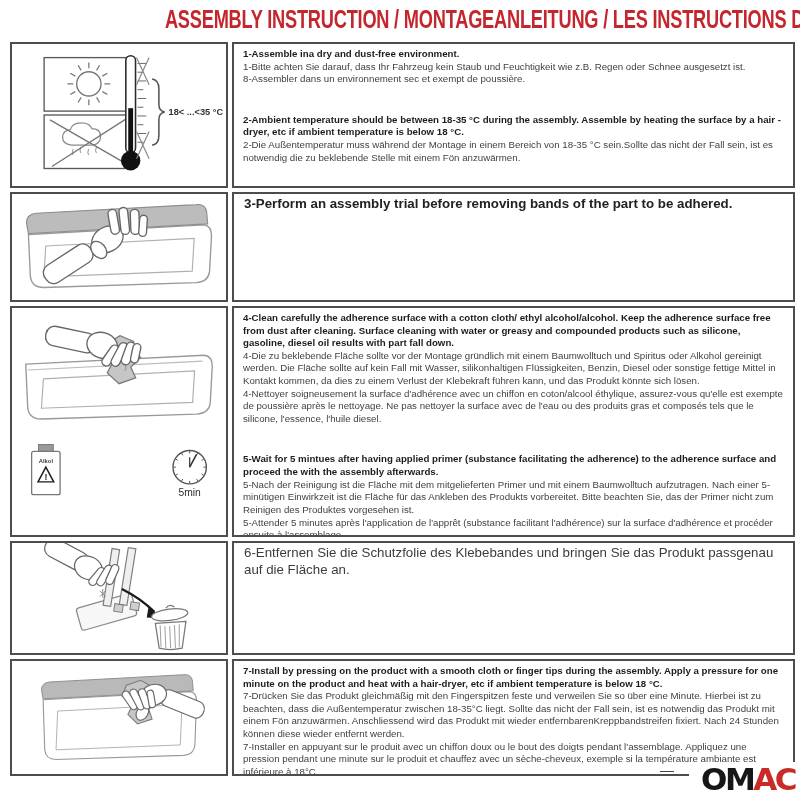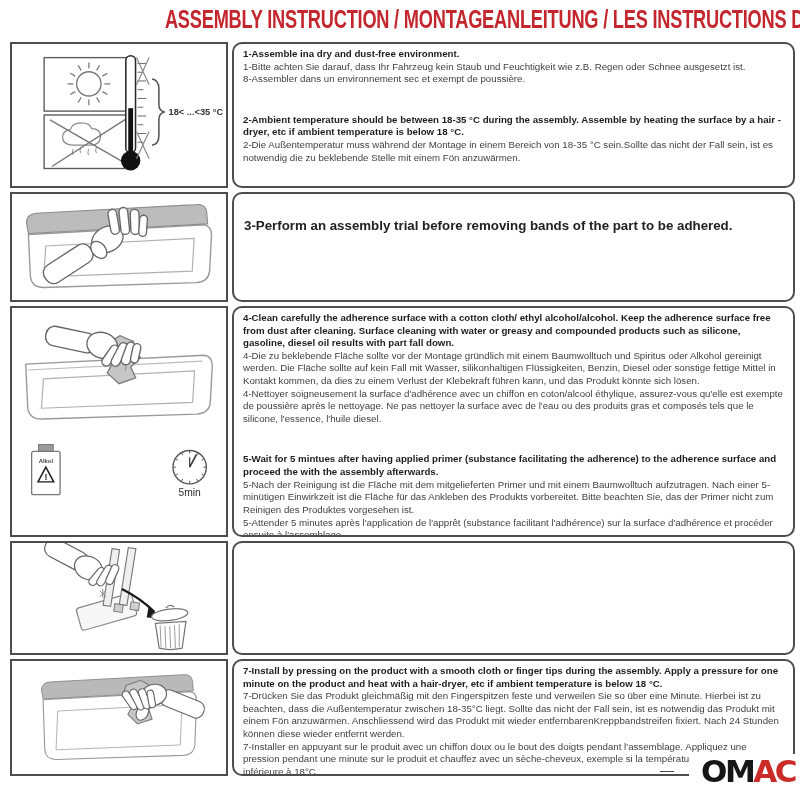--- a/index.html
+++ b/index.html
@@ -3,28 +3,28 @@
 <meta charset="utf-8">
 <style>
   html,body{margin:0;padding:0;background:#fff;}
   .page{position:relative;width:800px;height:800px;background:#fff;font-family:"Liberation Sans",sans-serif;overflow:hidden;}
   .title-wrap{width:800px;text-align:center;margin:4px 0 7px 0;white-space:nowrap;}
   .title{display:inline-block;font-size:26px;font-weight:bold;color:#c4262d;letter-spacing:-.3px;transform:scaleX(.70);transform-origin:center;}
   .grid{display:grid;grid-template-columns:218px 563px;grid-template-rows:146px 110px 231px 114px 117px;gap:4px;margin-left:10px;}
   .cell{border:2px solid #4d4d4d;background:#fff;box-sizing:border-box;overflow:hidden;}
   .img{display:flex;align-items:stretch;}
   .img svg{width:100%;height:100%;}
-  .txt{padding:4px 9px 2px 9px;border-radius:10px;}
+  .txt{padding:4px 9px 2px 9px;}
   .txt p{margin:0;font-size:9.7px;line-height:1.3;color:#3f3f3f;}
   .txt p.b{font-weight:bold;color:#1d1d1d;}
   .txt p.gap{margin-top:28px;}
-  .txt.big{padding:23px 10px 2px 10px;}
+  .txt.big{padding:1px 10px 2px 10px;}
   .txt.big p{font-size:13.3px;line-height:1.29;color:#3c3c3c;}
   .txt.big p.b{color:#222;}
-  .logo{position:absolute;right:5px;bottom:13px;background:#fff;padding:2px 0 0 12px;line-height:1;
+  .logo{position:absolute;right:5px;bottom:5px;background:#fff;padding:2px 0 0 12px;line-height:1;
         font-family:"DejaVu Sans",sans-serif;font-weight:bold;font-size:31px;letter-spacing:-2.5px;}
   .logo .lb{color:#161616;}
   .logo .lr{color:#cb2b26;}
   .logo-rule{position:absolute;left:660px;bottom:28px;width:14px;border-top:1.6px solid #444;}
 </style>
 </head>
 <body>
 
 <div class="page">
 
@@ -188,20 +188,21 @@
         <g fill="#fff" stroke="#777" stroke-width="1.3">
           <path d="M158,68 q4,-5 9,-1" fill="none"></path>
           <ellipse cx="162" cy="75" rx="19" ry="6" transform="rotate(-7 162 75)"></ellipse>
           <path d="M147,84 L179,82 L175,110 Q162,113 151,110 Z"></path>
           <path d="M152,86 L153,109 M157,87 L158,110 M162,87 L163,110 M167,86 L168,110 M172,85 L172,109" stroke="#999" stroke-width="1" fill="none"></path>
         </g>
       </svg>
     </div>
 
     <div class="cell txt big">
+      <p>6-Entfernen Sie die Schutzfolie des Klebebandes und bringen Sie das Produkt passgenau auf die Fläche an.</p>
     </div>
 
     <div class="cell img">
       <svg viewBox="0 0 218 140">
         <g>
           <path d="M15,48 L197,38 Q205,39 205,49 L203,104 Q202,116 189,117 L31,122 Q18,122 17,110 Z" fill="#fff" stroke="#999" stroke-width="1.4"></path>
           <path d="M33,62 L187,54 L185,104 L31,110 Z" fill="none" stroke="#b0b0b0" stroke-width="1.2"></path>
           <path d="M13,36 Q13,27 23,26 L189,17 Q199,16 200,25 L201,37 L15,47 Z" fill="#b9b9b9" stroke="#8d8d8d" stroke-width="1.2"></path>
         </g>
         <g>

